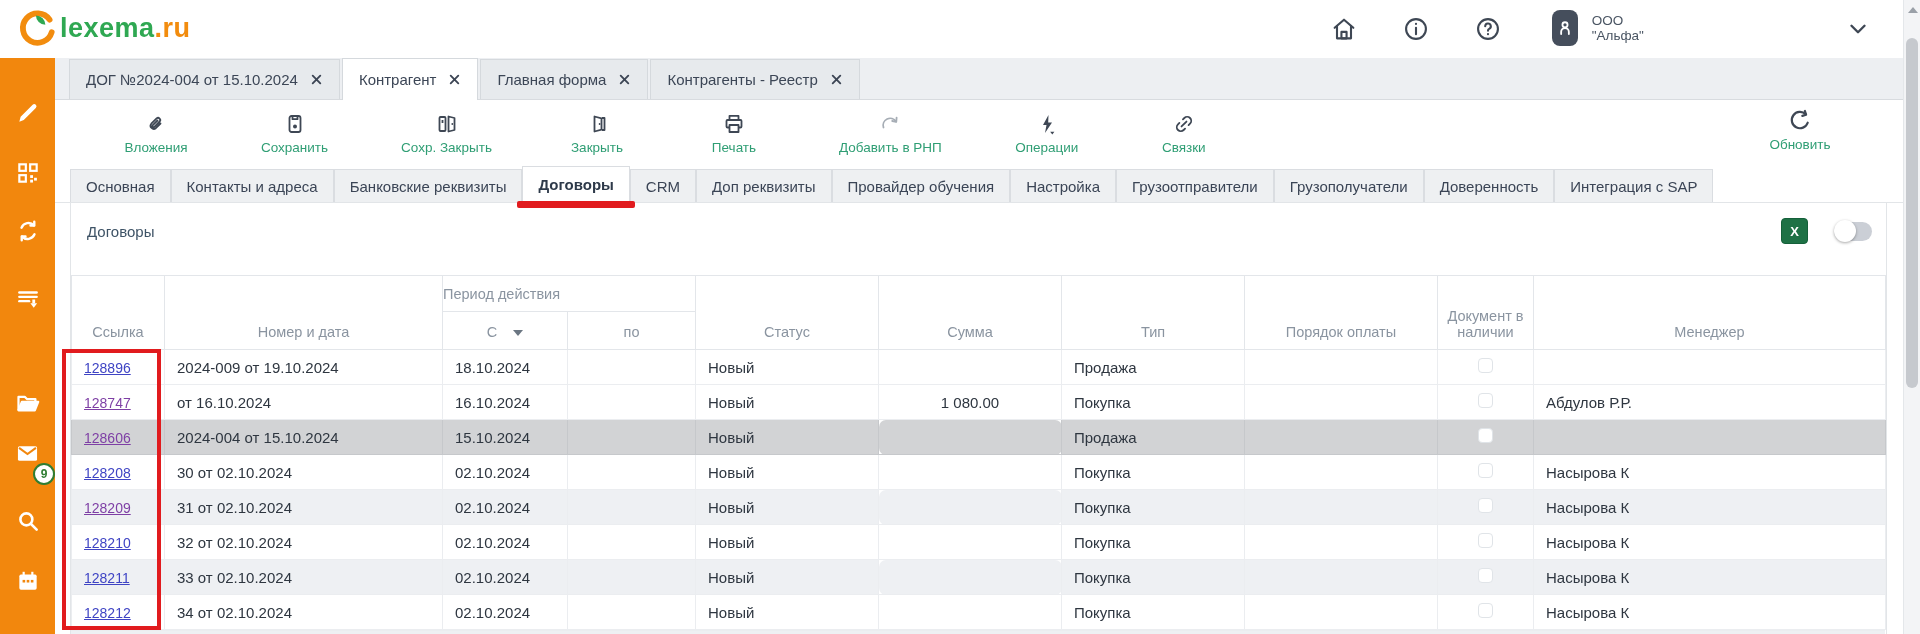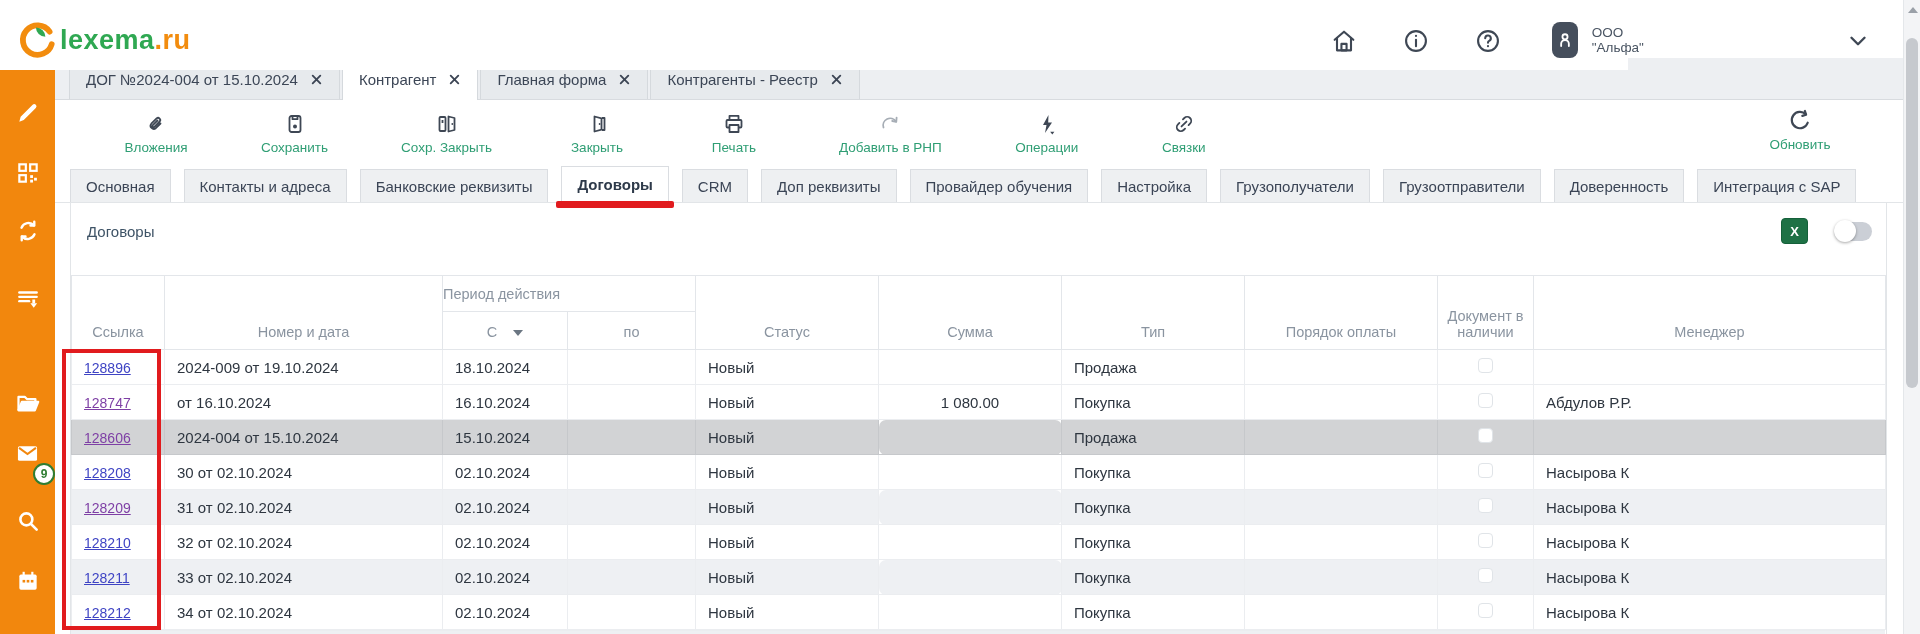--- a/index.html
+++ b/index.html
@@ -1,21 +1,21 @@
 <!DOCTYPE html>
 <html><head>
 <meta charset="utf-8">
 <style>
   * { margin:0; padding:0; box-sizing:border-box; }
   html,body { width:1920px; height:634px; overflow:hidden; background:#fff;
     font-family:"Liberation Sans","DejaVu Sans",sans-serif; }
   .app { position:relative; width:1920px; height:634px; background:#fff; overflow:hidden; }
 
   
-  .topbar { position:absolute; left:0; top:12px; width:1628px; height:58px; background:#fff; z-index:5; }
+  .topbar { position:absolute; left:0; top:0; width:1628px; height:58px; background:#fff; z-index:5; }
   .logo { position:absolute; left:16px; top:7px; display:flex; align-items:center; cursor:pointer; }
   .logo-text { font-weight:bold; font-size:27px; letter-spacing:.5px; margin-left:2px; }
   .logo-name { color:#2FA852; }
   .logo-tld  { color:#F28C0E; }
   .top-icons { position:absolute; left:1330px; top:15px; display:flex; gap:44px; }
   .top-icon { width:28px; height:28px; cursor:pointer; }
   .account { position:absolute; left:1552px; top:10px; display:flex; align-items:center; }
   .avatar { width:36px; height:36px; border-radius:8px; background:#454E5C; display:flex; align-items:center; justify-content:center; cursor:pointer; }
   .account-name { margin-left:14px; font-size:13.5px; color:#4A5563; }
   .chevron { position:absolute; left:1845px; top:16px; cursor:pointer; }
@@ -43,21 +43,21 @@
 
   
   .toolbar { height:66px; background:#fff; display:flex; align-items:center; padding-left:26px; position:relative; }
   .tbtn { display:flex; flex-direction:column; align-items:center; margin-right:30px; cursor:pointer; min-width:64px;margin-left:43px; }
   .tbtn .ticon { height:26px; display:flex; align-items:center; justify-content:center; }
   .tbtn .tlabel { margin-top:3px; font-size:13.5px; color:#2F9E74; white-space:nowrap; }
   .tbtn-refresh { position:absolute; right:58px; top:8px; }
 
   
   .form-tabs { height:36px; background:#fff; display:flex; align-items:flex-end; padding-left:15px; position:relative; }
-  .ftab { position:relative; height:33px; display:flex; align-items:center; padding:0 15px; background:#EEF0F2; border:1px solid #DADDE1; border-bottom:none; font-size:15px; color:#3B4556; cursor:pointer; margin-right:13px; white-space:nowrap; }
+  .ftab { position:relative; height:33px; display:flex; align-items:center; padding:0 15px; background:#EEF0F2; border:1px solid #DADDE1; border-bottom:none; font-size:15px; color:#3B4556; cursor:pointer; margin-right:0; white-space:nowrap; }
   .ftab.active { background:#fff; font-weight:bold; color:#2E3A4A; height:36px; }
   .ftab.active::after { content:""; position:absolute; left:-6px; right:-6px; bottom:-6px; height:7px; background:#E11B1E; border-radius:2px; z-index:40; }
 
   
   .panel { position:relative; height:438px; background:#fff; border-top:1px solid #E2E5E8; }
   .panel-inner { position:absolute; left:15px; right:33px; top:0; bottom:0; border-left:1px solid #E2E5E8; border-right:1px solid #E2E5E8; }
   .section-bar { display:flex; align-items:center; height:56px; padding:0 14px 0 16px; }
   .section-title { font-size:15px; color:#3E5366; }
   .section-spacer { flex:1; }
   .excel-btn { width:27px; height:26px; border-radius:4px; background:#1E7145; border:1px solid #15603A; color:#fff; font-weight:bold; font-size:13px; display:flex; align-items:center; justify-content:center; cursor:pointer; }
@@ -329,22 +329,22 @@
 
     <div class="form-tabs">
         <div class="ftab">Основная</div>
         <div class="ftab">Контакты и адреса</div>
         <div class="ftab">Банковские реквизиты</div>
         <div class="ftab active">Договоры</div>
         <div class="ftab">CRM</div>
         <div class="ftab">Доп реквизиты</div>
         <div class="ftab">Провайдер обучения</div>
         <div class="ftab">Настройка</div>
+        <div class="ftab">Грузоотправители</div>
         <div class="ftab">Грузополучатели</div>
-        <div class="ftab">Грузоотправители</div>
         <div class="ftab">Доверенность</div>
         <div class="ftab">Интеграция с SAP</div>
       </div>
 
     <div class="panel">
       <div class="panel-inner">
         <div class="section-bar">
           <span class="section-title">Договоры</span>
           <span class="section-spacer"></span>
           <div class="excel-btn">

